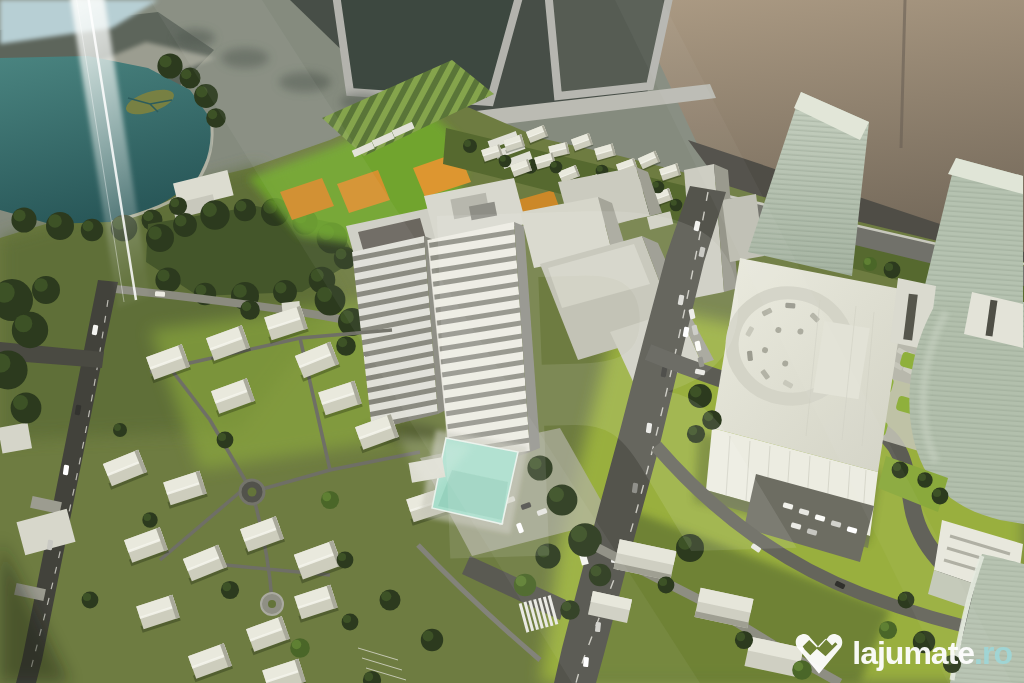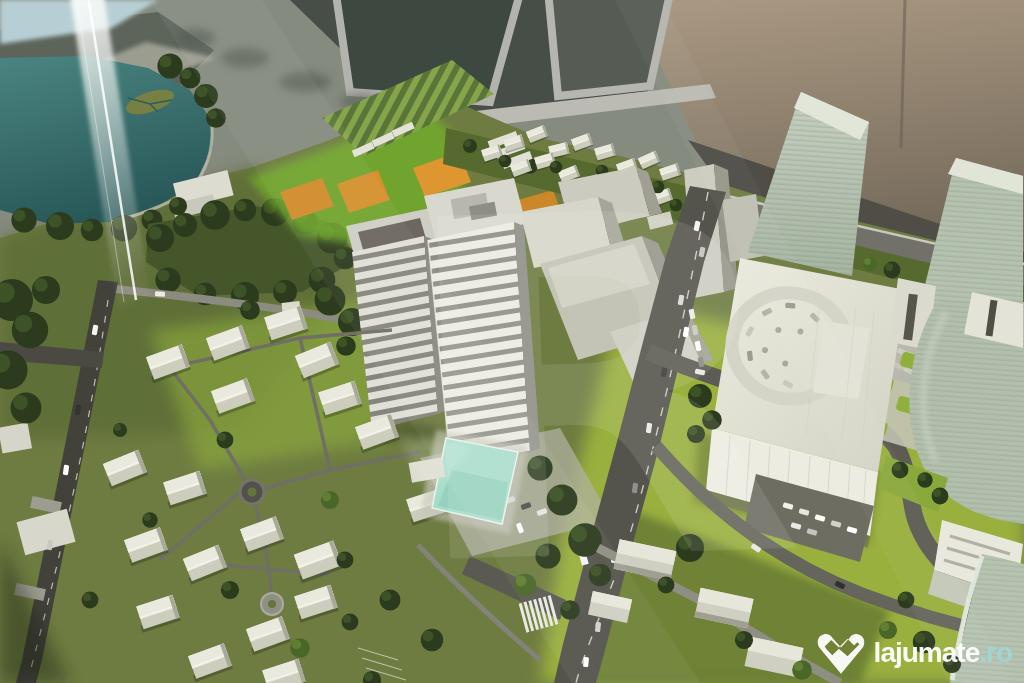--- a/index.html
+++ b/index.html
@@ -1,21 +1,21 @@
 <!DOCTYPE html>
 <html><head>
 <meta charset="utf-8">
 <style>
   html,body{margin:0;padding:0;background:#1a1a18;}
   .stage{position:relative;width:1024px;height:683px;overflow:hidden;background:#6e7c41;
          font-family:"Liberation Sans",sans-serif;}
   .stage svg.scene{position:absolute;left:0;top:0;}
   .wm{position:absolute;right:12px;bottom:8px;display:flex;align-items:center;gap:8px;opacity:.95;}
   .wm-logo{display:block;}
-  .wm-text{font-weight:bold;font-size:28px;letter-spacing:-1px;color:#ffffff;line-height:1;
+  .wm-text{font-weight:bold;font-size:32px;letter-spacing:-1px;color:#ffffff;line-height:1;
            font-family:"Liberation Sans",sans-serif;text-align:center;}
   .wm-text .tld{color:#9fd6d6;}
 </style>
 </head>
 <body>
 
 <div class="stage">
 <svg class="scene" width="1024" height="683" viewBox="0 0 1024 683">
 <defs>
   <linearGradient id="bgWarm" x1="0" y1="0" x2="0.2" y2="1">

